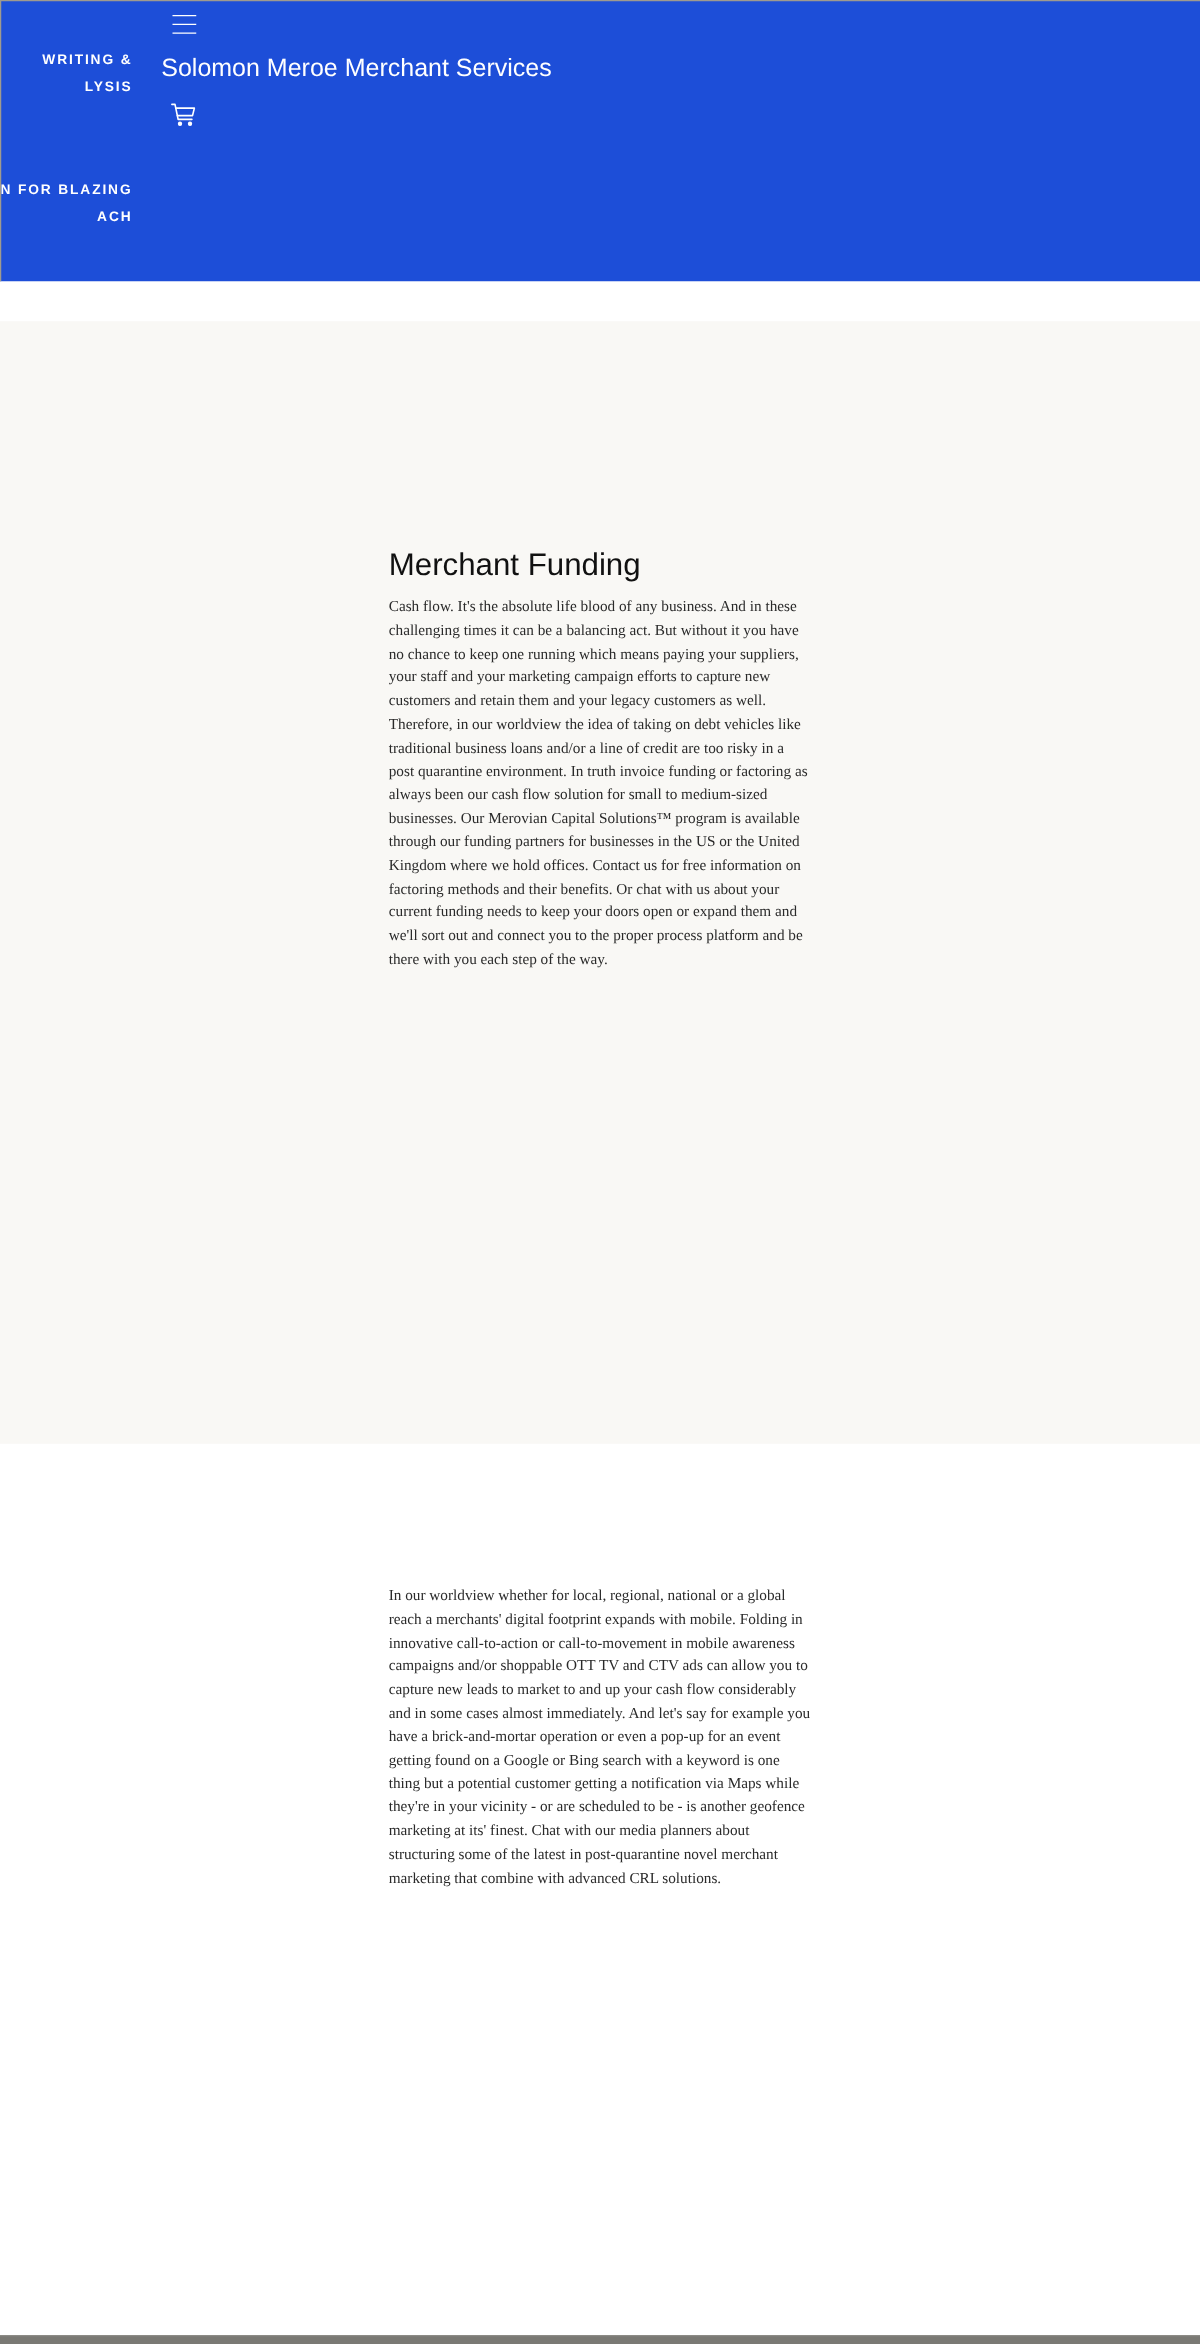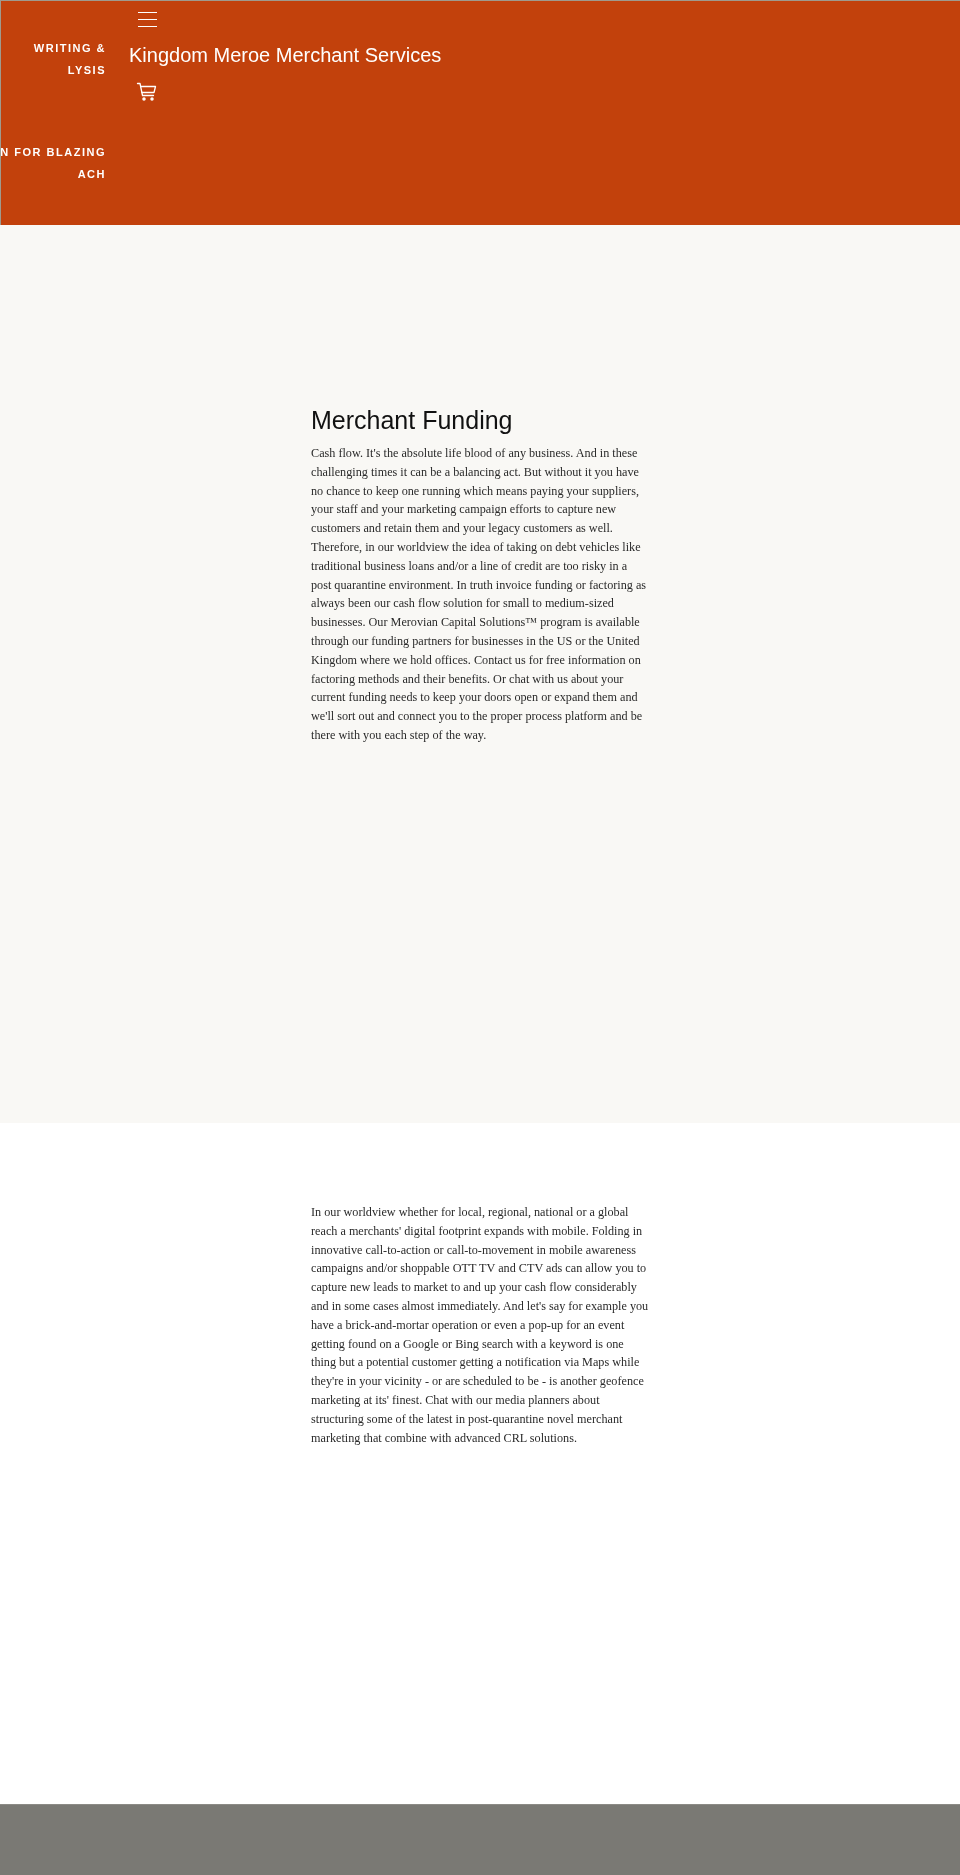--- a/index.html
+++ b/index.html
@@ -3,21 +3,21 @@
   <meta charset="utf-8">
   <style>
     * { box-sizing: border-box; margin: 0; padding: 0; }
     html, body { width: 960px; background: #ffffff; }
     body { font-family: "Liberation Sans", sans-serif; color: #1a1a1a; position: relative; overflow: hidden; }
 
     .header {
       position: relative;
       width: 960px;
       height: 225px;
-      background: #c2410c;
+      background: #1d4ed8;
       border-top: 1px solid #9f9a8e;
       border-left: 1px solid #9f9a8e;
       overflow: hidden;
     }
     .offcanvas-nav {
       position: absolute;
       left: -110px;
       top: 36px;
       width: 220px;
     }
@@ -64,20 +64,21 @@
       left: 135px;
       top: 80px;
       width: 22px;
       height: 22px;
       cursor: pointer;
     }
 
     .section {
       position: relative;
       width: 960px;
+      margin-top: 32px;
     }
     .section-funding {
       background: #f9f8f5;
       height: 898px;
     }
     .section-advertising {
       background: #ffffff;
       height: 681px;
     }
     .content {
@@ -126,21 +127,21 @@
       <span class="nav-item">ACH</span>
     </div>
   </nav>
 
   <div class="hamburger">
     <span></span>
     <span></span>
     <span></span>
   </div>
 
-  <a class="site-title">Kingdom Meroe Merchant Services</a>
+  <a class="site-title">Solomon Meroe Merchant Services</a>
 
   <div class="cart">
     <svg width="22" height="22" viewBox="0 0 22 22" fill="none" stroke="#ffffff" stroke-width="1.3" stroke-linecap="round" stroke-linejoin="round">
       <path d="M1.5 2.5 L4 2.5 L6.5 14.5 L17.5 14.5"></path>
       <path d="M4.6 5.5 L19.5 5.5 L18 11.5 L5.9 11.5"></path>
       <circle cx="8" cy="18" r="1.1" fill="#ffffff"></circle>
       <circle cx="16" cy="18" r="1.1" fill="#ffffff"></circle>
     </svg>
   </div>
 </header>

